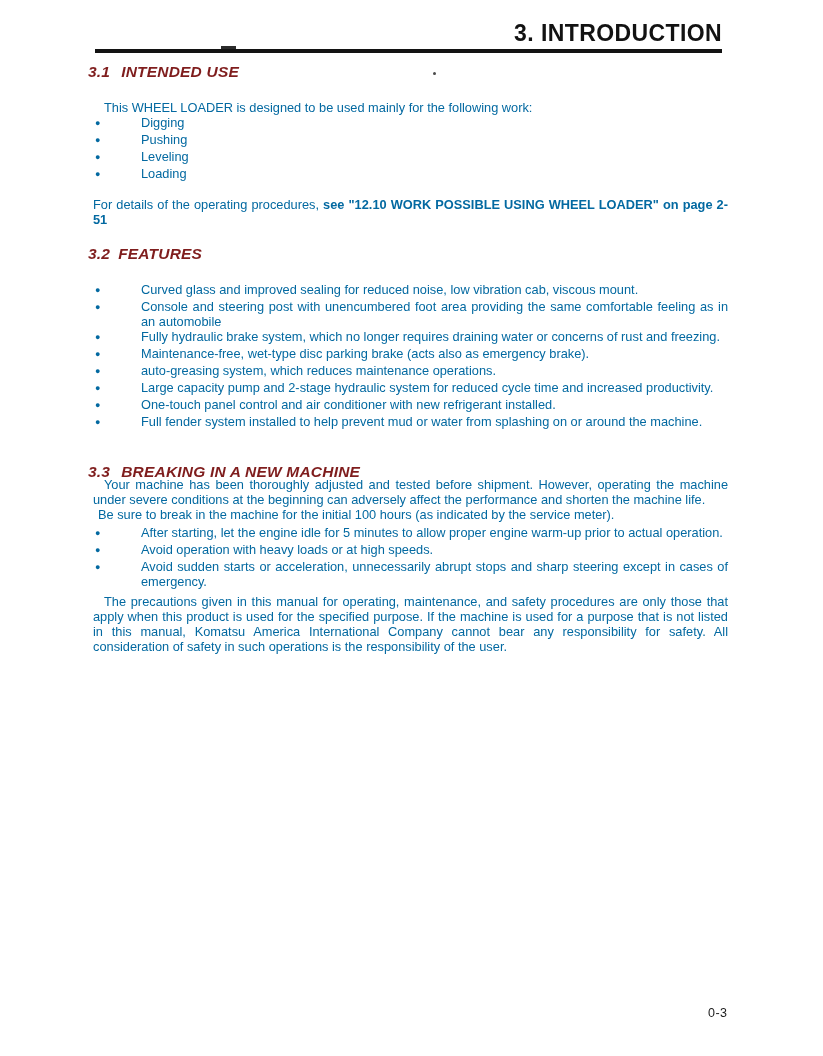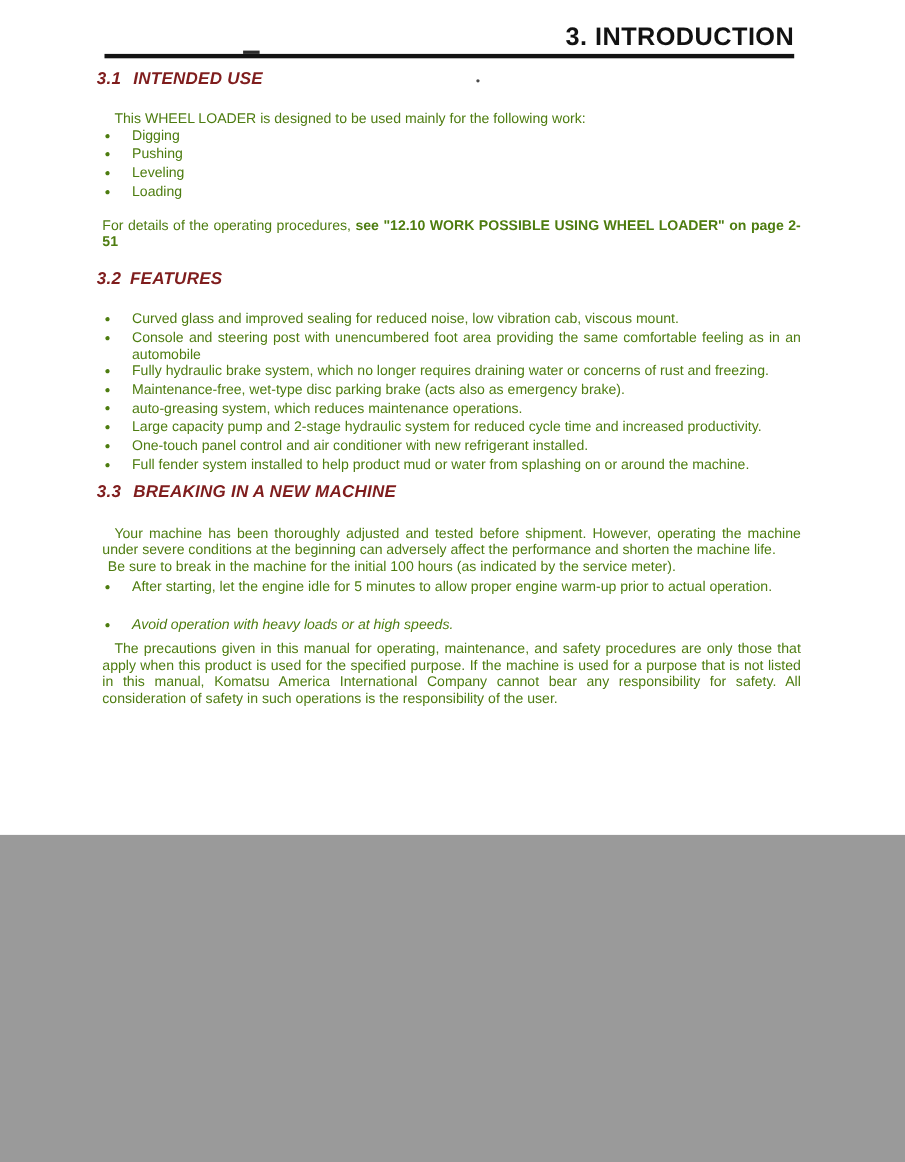--- a/index.html
+++ b/index.html
@@ -1,18 +1,18 @@
 <!DOCTYPE html>
 <html><head>
 <meta charset="utf-8">
 <style>
   html,body{margin:0;padding:0;background:#9a9a9a;}
   .page{
     position:relative;
-    width:823px;height:759px;
+    width:823px;height:1056px;
     background:#ffffff;
     overflow:hidden;
     font-family:"Liberation Sans","DejaVu Sans",sans-serif;
     color:#1a1a1a;
   }
   
   .chapter-title{
     position:absolute;top:20px;right:101px;
     font-size:23px;font-weight:bold;letter-spacing:.4px;
     color:#121212;white-space:nowrap;
@@ -32,34 +32,34 @@
   
   .sec-h{
     position:absolute;left:88px;
     font-size:15.5px;font-weight:bold;color:#7f1d1d;
     letter-spacing:.2px;white-space:nowrap;line-height:20px;font-style:italic;
   }
   .sec-h .num{margin-right:11px;}
   
   .body-block{
     position:absolute;left:93px;width:635px;
-    font-size:12.8px;line-height:15px;color:#4d7c0f;
+    font-size:12.8px;line-height:15px;color:#0369a1;
   }
   .para{text-align:justify;}
   .indent{text-indent:11px;}
   .indent-sm{text-indent:5px;}
-  .bullet-row{display:flex;}
+  .bullet-row{display:flex;gap:21px;}
   .blt{flex:0 0 25px;padding-left:2px;}
   .blt::before{content:"\25CF";font-size:9px;position:relative;top:-1px;}
   .btxt{flex:1;text-align:justify;}
   .note{margin-top:14px;text-align:justify;}
   .note b{font-weight:bold;}
   .during-label{margin-top:8px;}
   .mt3{margin-top:3px;}
-  .mt18{margin-top:18px;font-style:italic;}
+  .mt18{}
   .mt5{margin-top:5px;}
   .mt15{margin-top:15px;}
   
   .watermark{
     position:absolute;left:334px;top:302px;
     font-size:28px;color:rgba(42,42,42,.82);
     letter-spacing:0;white-space:nowrap;z-index:5;
   }
   
   .page-number{
@@ -131,36 +131,40 @@
     <div class="bullet-row">
       <span class="blt"></span>
       <span class="btxt">Large capacity pump and 2-stage hydraulic system for reduced cycle time and increased productivity.</span>
     </div>
     <div class="bullet-row">
       <span class="blt"></span>
       <span class="btxt">One-touch panel control and air conditioner with new refrigerant installed.</span>
     </div>
     <div class="bullet-row">
       <span class="blt"></span>
-      <span class="btxt">Full fender system installed to help product mud or water from splashing on or around the machine.</span>
+      <span class="btxt">Full fender system installed to help prevent mud or water from splashing on or around the machine.</span>
     </div>
   </div>
 
-  <div class="sec-h" style="top:438px;">
+  <div class="sec-h" style="top:462px;">
     <span class="num">3.3</span><span>BREAKING IN A NEW MACHINE</span>
   </div>
   <div class="body-block" style="top:477px;">
     <div class="para indent">Your machine has been thoroughly adjusted and tested before shipment. However, operating the machine under severe conditions at the beginning can adversely affect the performance and shorten the machine life.</div>
     <div class="para indent-sm">Be sure to break in the machine for the initial 100 hours (as indicated by the service meter).</div>
     <div class="bullet-row mt3">
       <span class="blt"></span>
       <span class="btxt">After starting, let the engine idle for 5 minutes to allow proper engine warm-up prior to actual operation.</span>
     </div>
     <div class="bullet-row mt18">
       <span class="blt"></span>
       <span class="btxt">Avoid operation with heavy loads or at high speeds.</span>
     </div>
+    <div class="bullet-row mt18">
+      <span class="blt"></span>
+      <span class="btxt">Avoid sudden starts or acceleration, unnecessarily abrupt stops and sharp steering except in cases of emergency.</span>
+    </div>
     <div class="para indent mt5">The precautions given in this manual for operating, maintenance, and safety procedures are only those that apply when this product is used for the specified purpose. If the machine is used for a purpose that is not listed in this manual, Komatsu America International Company cannot bear any responsibility for safety. All consideration of safety in such operations is the responsibility of the user.</div>
   </div>
 
   <div class="page-number">0-3</div>
 
 </div>
 
 </body></html>

